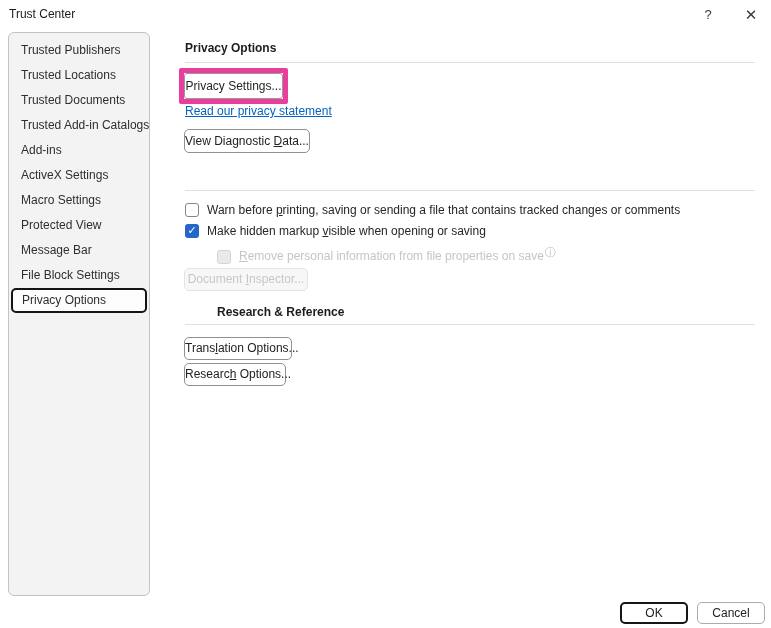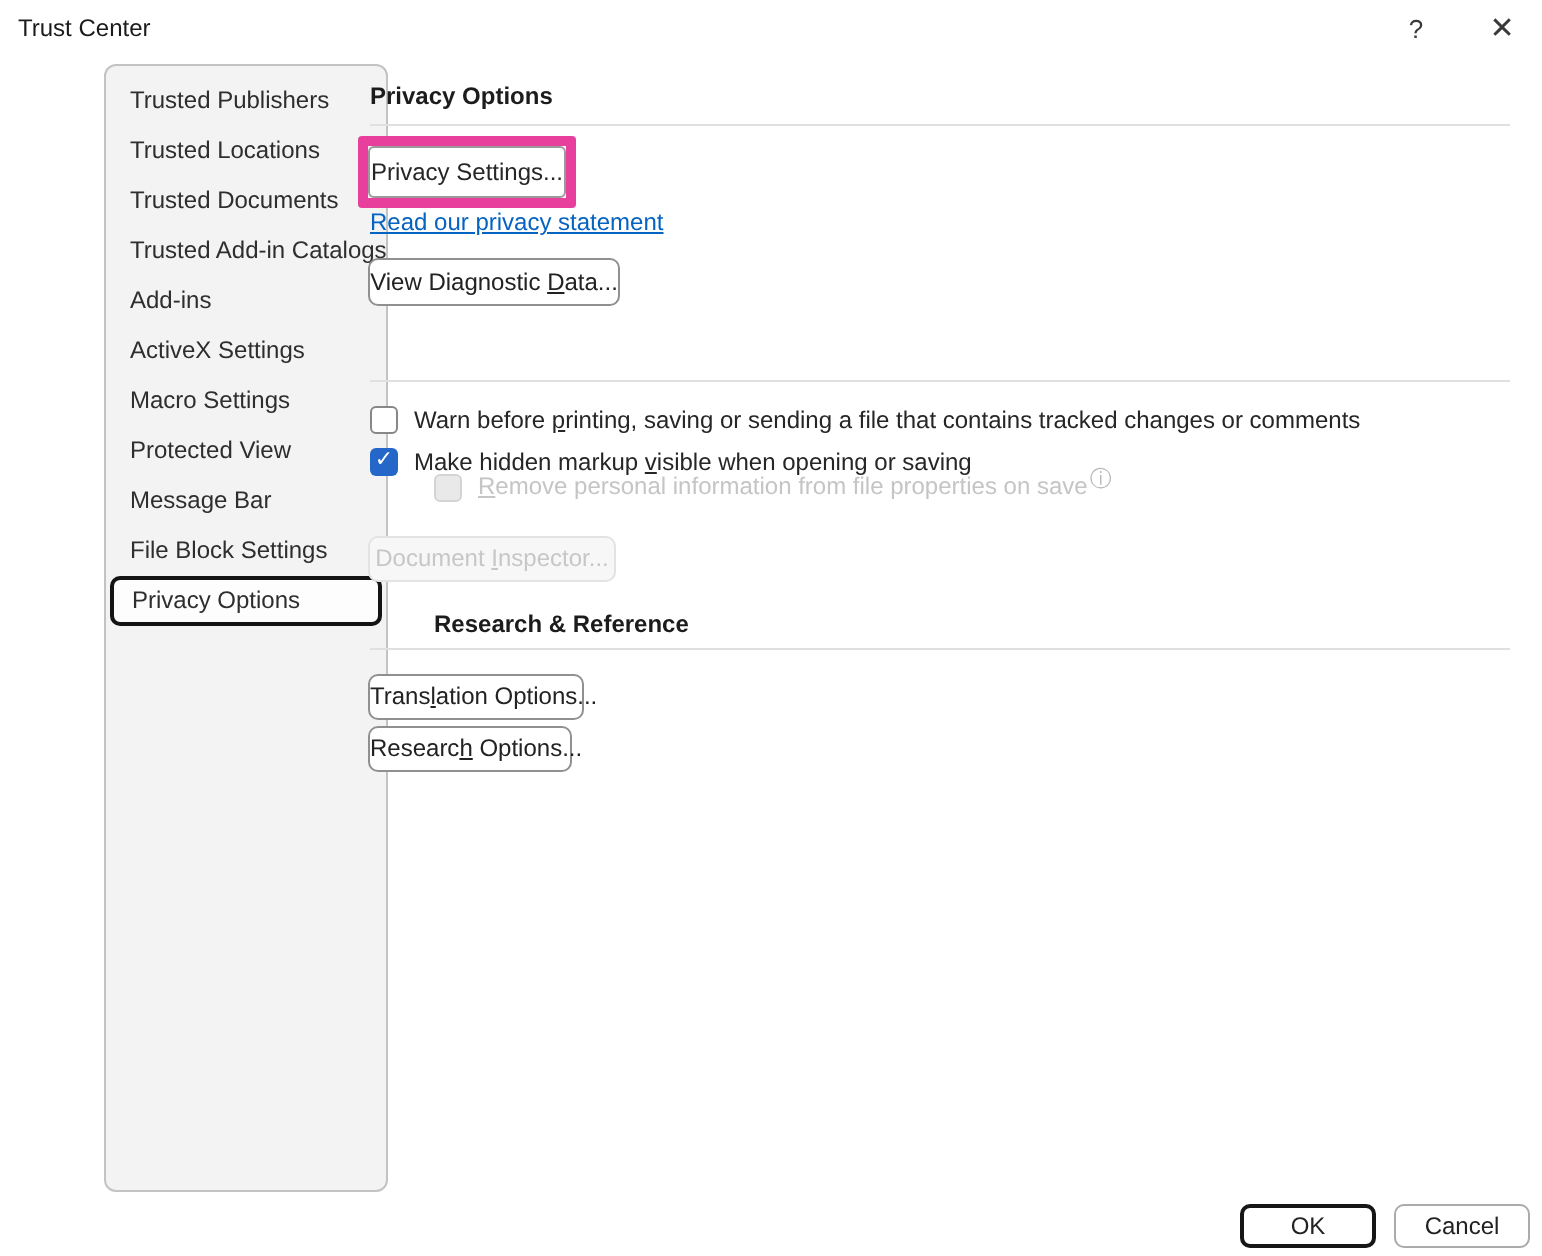--- a/index.html
+++ b/index.html
@@ -17,21 +17,21 @@
   .dlg-title { position:absolute; left:9px; top:7px; font-size:12px; color:#1b1b1b; }
   .title-btn { position:absolute; top:4px; width:22px; height:22px; text-align:center;
                line-height:22px; color:#3a3a3a; cursor:default; }
   .help-btn  { left:697px; font-size:13px; }
   .close-btn { left:740px; font-size:15px; font-weight:300; }
 
   
   .sidebar {
     position:absolute; left:8px; top:32px; width:142px; height:564px;
     background:#f3f3f3; border:1px solid #c3c3c3; border-radius:6px;
-    padding-top:5px; overflow:hidden;margin-left:44px;
+    padding-top:5px; overflow:hidden;
   }
   .side-item {
     height:25px; line-height:25px; padding-left:12px;
     color:#2e2e2e; white-space:nowrap; cursor:default;
   }
   .side-item.selected {
     height:25px; line-height:21px; margin:0 2px;
     border:2px solid #141414; border-radius:5px;
     background:#fdfdfd; padding-left:9px;
   }
@@ -130,21 +130,21 @@
   <div class="check-row" style="top:165px;">
     <span class="cb cb-unchecked"></span>
     <span><span>Warn before </span><span class="ac">p</span><span>rinting, saving or sending a file that contains tracked changes or comments</span></span>
   </div>
 
   <div class="check-row" style="top:186px;">
     <span class="cb cb-checked">✓</span>
     <span><span>Make hidden markup </span><span class="ac">v</span><span>isible when opening or saving</span></span>
   </div>
 
-  <div class="check-row disabled" style="top:198px;padding-left:32px;">
+  <div class="check-row disabled" style="top:211px;padding-left:32px;">
     <span class="cb cb-disabled"></span>
     <span><span class="ac">R</span><span>emove personal information from file properties on save</span><span class="info-glyph">ⓘ</span></span>
   </div>
 
   <div class="btn btn-inspector disabled"><span>Document </span><span class="ac">I</span><span>nspector...</span></div>
 
   <div class="sec-heading" style="top:267px;margin-left:32px;">Research &amp; Reference</div>
   <div class="rule" style="top:286px;"></div>
 
   <div class="btn btn-translation"><span>Trans</span><span class="ac">l</span><span>ation Options...</span></div>

